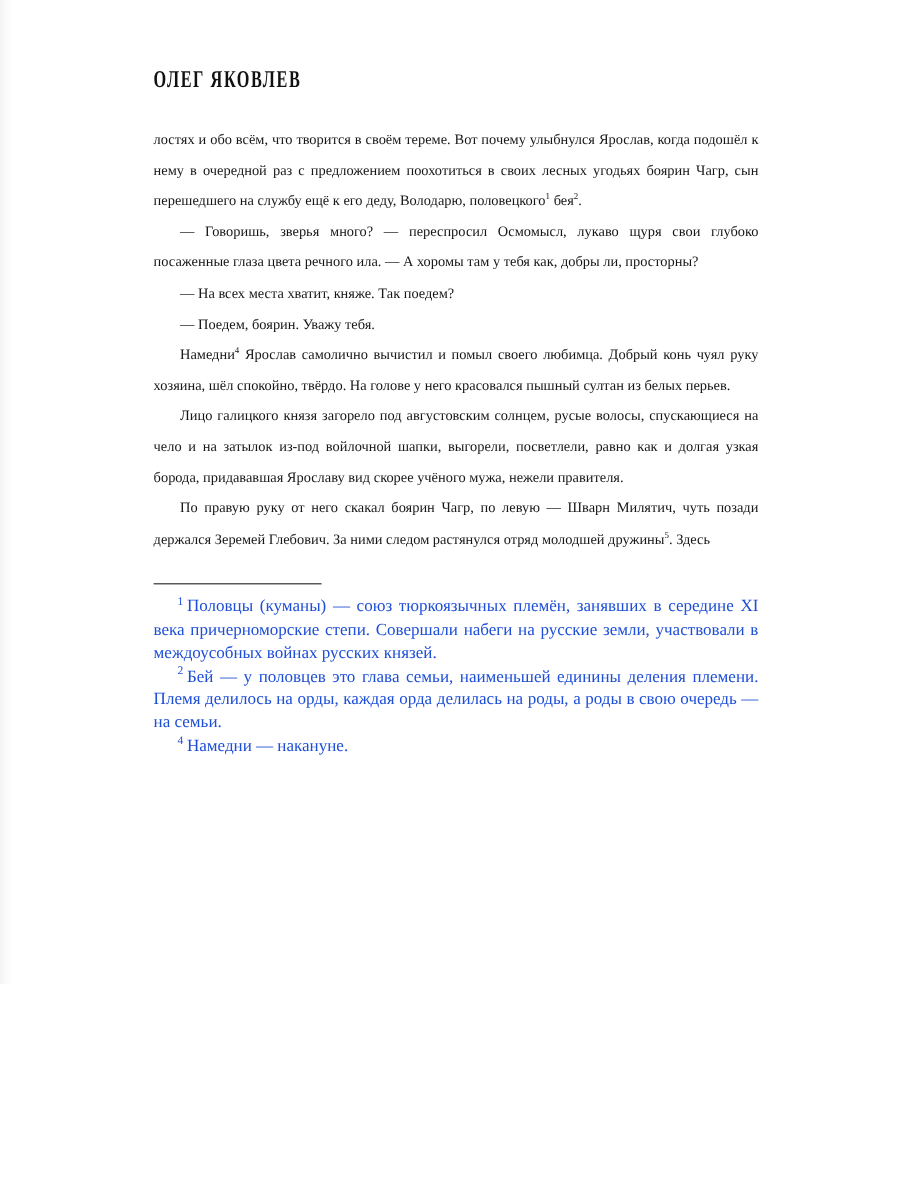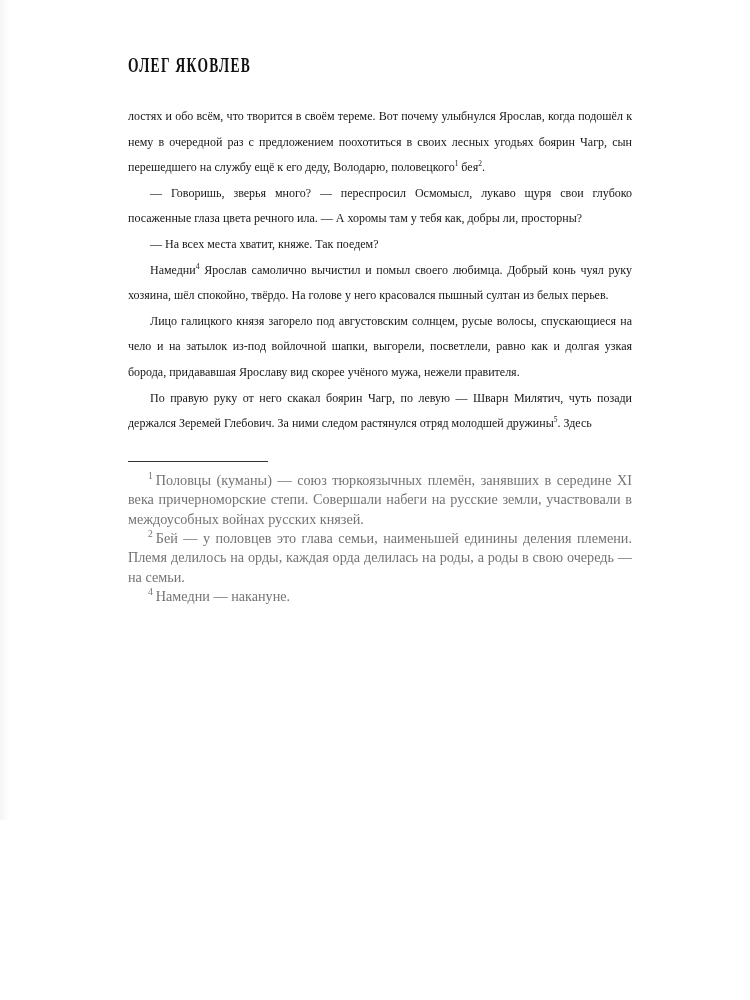--- a/index.html
+++ b/index.html
@@ -67,21 +67,21 @@
     vertical-align: super;
     line-height: 0;
   }
 
   
   .footnotes {
     margin-top: 24px;
     font-family: "Liberation Serif", "DejaVu Serif", serif;
     font-size: 14.2px;
     line-height: 19.4px;
-    color: #737373;
+    color: #1d4ed8;
     text-align: justify;
     text-justify: inter-word;
   }
   .footnote-rule {
     width: 140px;
     height: 1px;
     background: #333333;
     margin: 0 0 9px 0;
   }
   .footnotes p {
@@ -112,20 +112,21 @@
   <div class="page-edge"></div>
 
   <div class="content">
 
     <div class="running-head">ОЛЕГ ЯКОВЛЕВ</div>
 
     <div class="body-text">
         <p class="no-indent">лостях и обо всём, что творится в своём тереме. Вот почему улыбнулся Ярослав, когда подошёл к нему в очередной раз с предложением поохотиться в своих лесных угодьях боярин Чагр, сын перешедшего на службу ещё к его деду, Володарю, половецкого<sup>1</sup> бея<sup>2</sup>.</p>
         <p>— Говоришь, зверья много? — переспросил Осмомысл, лукаво щуря свои глубоко посаженные глаза цвета речного ила. — А хоромы там у тебя как, добры ли, просторны?</p>
         <p>— На всех места хватит, княже. Так поедем?</p>
+        <p>— Поедем, боярин. Уважу тебя.</p>
         <p>Намедни<sup>4</sup> Ярослав самолично вычистил и помыл своего любимца. Добрый конь чуял руку хозяина, шёл спокойно, твёрдо. На голове у него красовался пышный султан из белых перьев.</p>
         <p>Лицо галицкого князя загорело под августовским солнцем, русые волосы, спускающиеся на чело и на затылок из-под войлочной шапки, выгорели, посветлели, равно как и долгая узкая борода, придававшая Ярославу вид скорее учёного мужа, нежели правителя.</p>
         <p>По правую руку от него скакал боярин Чагр, по левую — Шварн Милятич, чуть позади держался Зеремей Глебович. За ними следом растянулся отряд молодшей дружины<sup>5</sup>. Здесь</p>
       </div>
 
     <div class="footnotes">
       <div class="footnote-rule"></div>
       <div>
           <p><sup>1</sup>Половцы (куманы) — союз тюркоязычных племён, занявших в середине XI века причерноморские степи. Совершали набеги на русские земли, участвовали в междоусобных войнах русских князей.</p>
           <p><sup>2</sup>Бей — у половцев это глава семьи, наименьшей единины деления племени. Племя делилось на орды, каждая орда делилась на роды, а роды в свою очередь — на семьи.</p>

